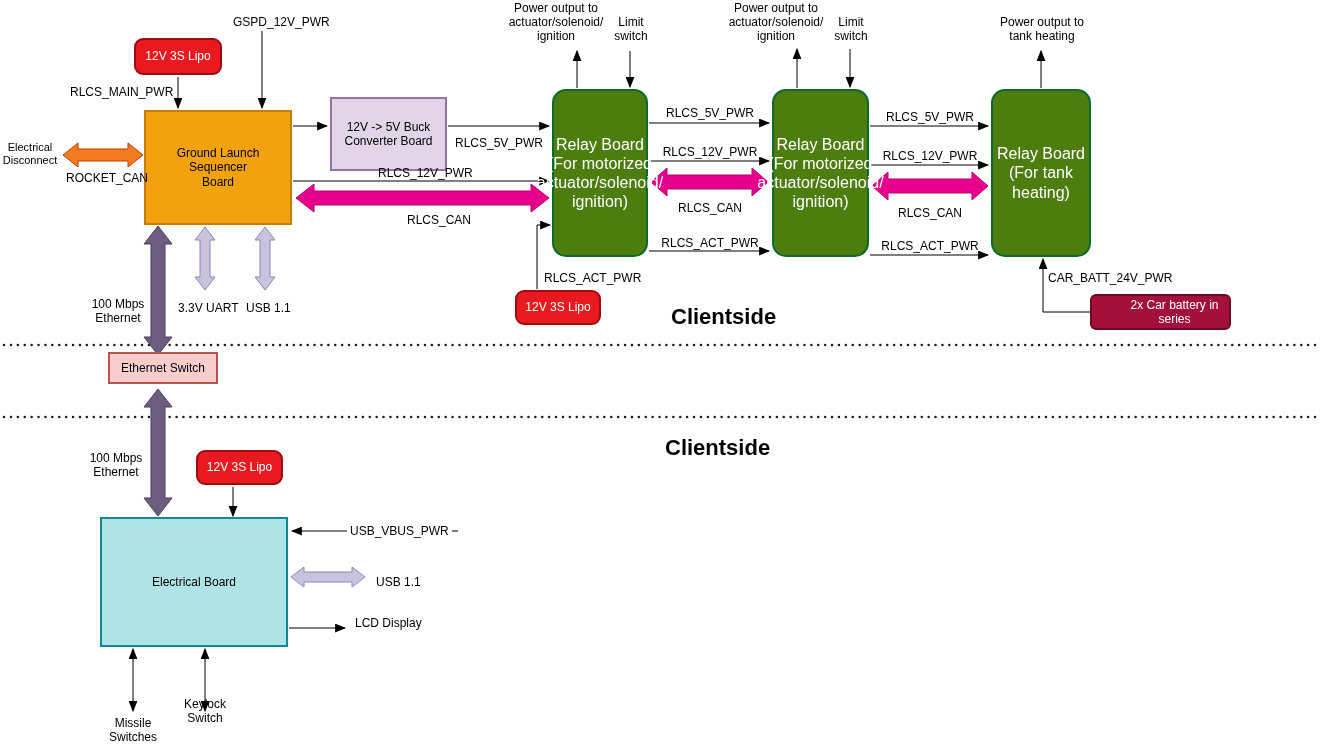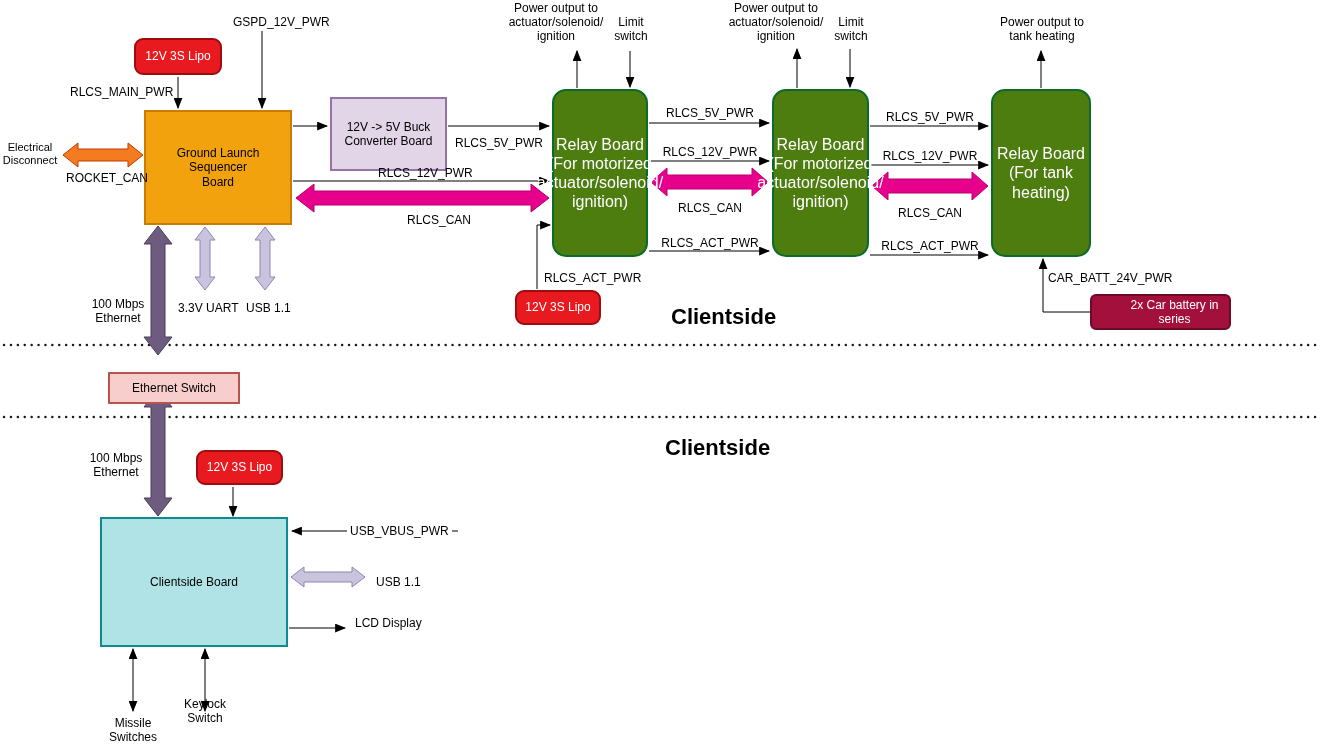--- a/index.html
+++ b/index.html
@@ -138,29 +138,29 @@
   <div class="lbl" style="left:544px; top:271px;">RLCS_ACT_PWR</div>
   <div class="lbl" style="left:1048px; top:271px;">CAR_BATT_24V_PWR</div>
 
   <div class="lbl c" style="left:75px; top:297px; width:86px;">100 Mbps
 Ethernet</div>
   <div class="lbl" style="left:178px; top:301px;">3.3V UART</div>
   <div class="lbl" style="left:246px; top:301px;">USB 1.1</div>
 
   <div class="title" style="left:671px; top:304px;">Clientside</div>
 
-  <div class="box pinkbox" style="left:108px; top:372px; width:132px; height:32px;">Ethernet Switch</div>
+  <div class="box pinkbox" style="left:108px; top:352px; width:110px; height:32px;">Ethernet Switch</div>
 
   <div class="title" style="left:665px; top:435px;">Clientside</div>
   <div class="lbl c" style="left:73px; top:451px; width:86px;">100 Mbps
 Ethernet</div>
 
   <div class="box red" style="left:196px; top:450px; width:87px; height:35px;">12V 3S Lipo</div>
 
-  <div class="box cyanbox" style="left:100px; top:517px; width:188px; height:130px;">Clientside Board</div>
+  <div class="box cyanbox" style="left:100px; top:517px; width:188px; height:130px;">Electrical Board</div>
 
   <div class="lbl bgw" style="left:347px; top:524px;">USB_VBUS_PWR</div>
   <div class="lbl" style="left:376px; top:575px;">USB 1.1</div>
   <div class="lbl" style="left:355px; top:616px;">LCD Display</div>
   <div class="lbl c" style="left:104px; top:716px; width:58px;">Missile
 Switches</div>
   <div class="lbl c" style="left:177px; top:697px; width:56px;">Keylock
 Switch</div>
 
 </div>

